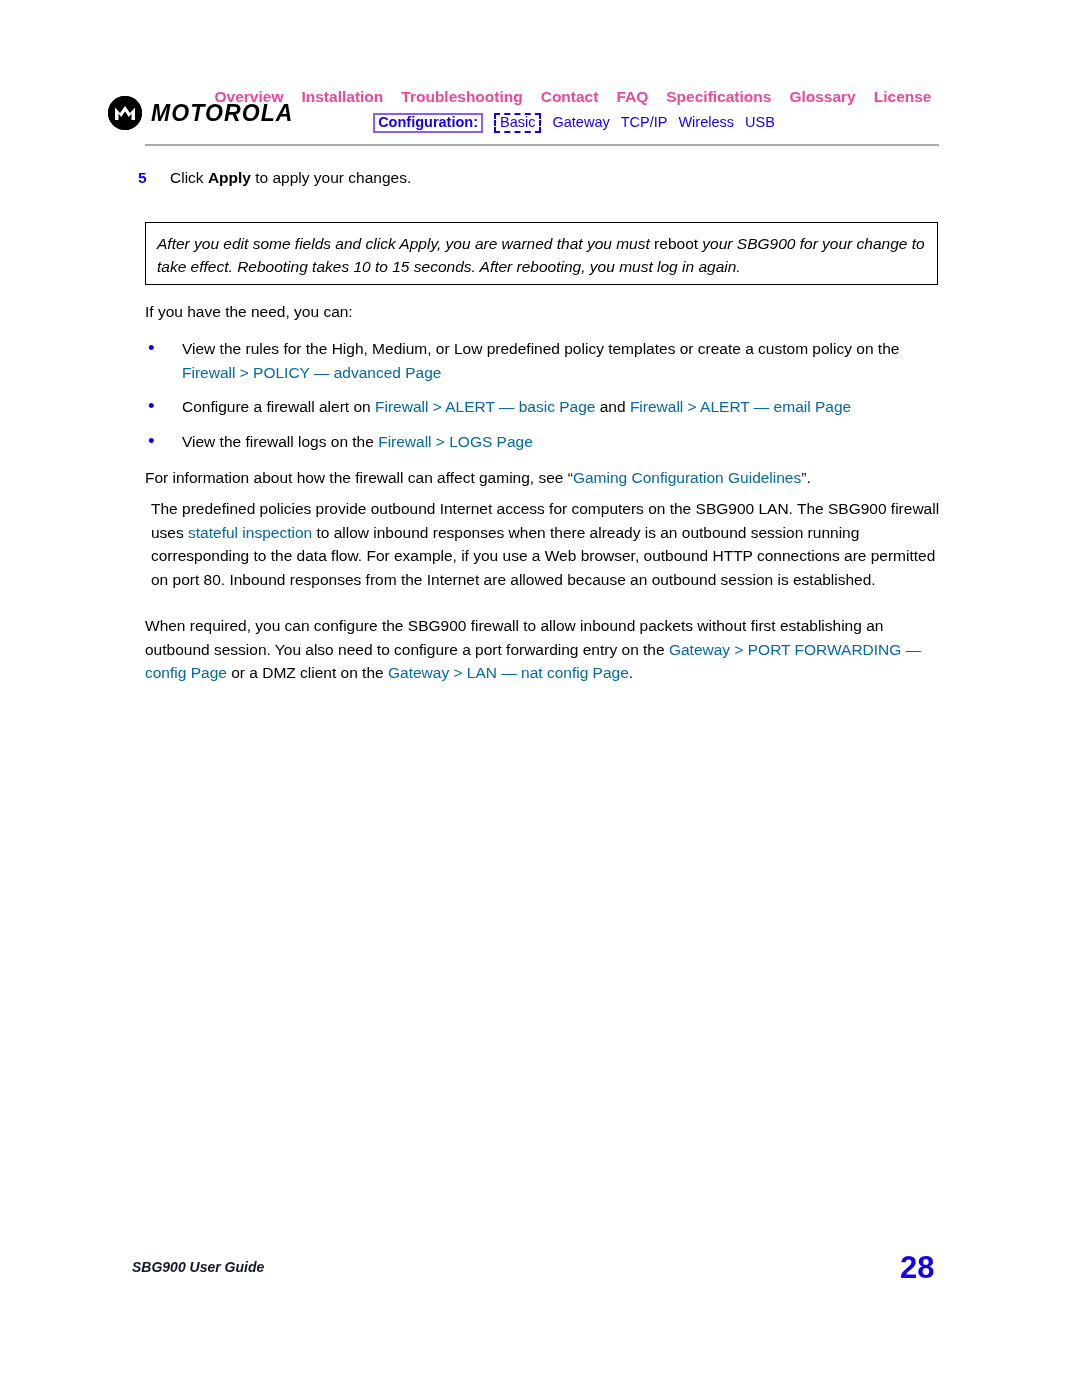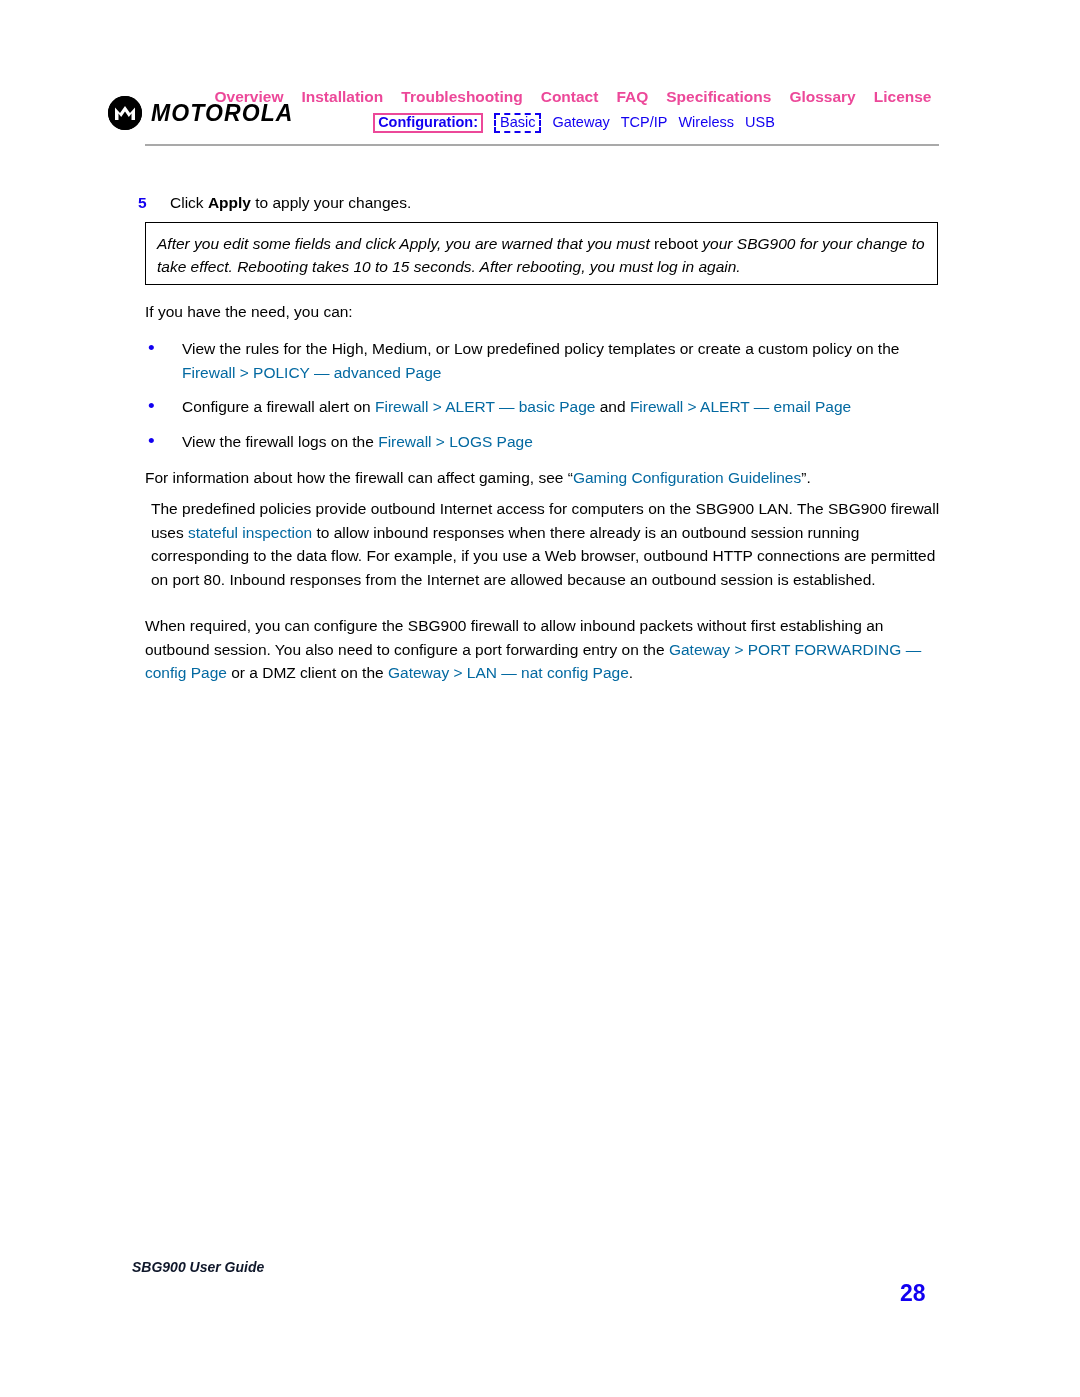--- a/index.html
+++ b/index.html
@@ -79,21 +79,21 @@
   .nav-link-2 {
     color: #1200f0;
     font-size: 14.5px;
     font-weight: normal;
     font-family: "Liberation Sans", sans-serif;
     white-space: nowrap;
     cursor: pointer;
   }
   .nav-boxed-solid {
     font-weight: bold;
-    border: 2px solid #ec4899;
+    border: 2px solid #8b5cf6;
     padding: 0px 3px 1px 3px;
     line-height: 1.05;
   }
   .nav-boxed-dashed {
     border: 2px dashed #1200f0;
     padding: 0px 4px 1px 4px;
     line-height: 1.05;
   }
   .hrule {
     position: absolute;
@@ -111,21 +111,20 @@
     top: 0;
     width: 1080px;
   }
   .step {
     position: absolute;
     left: 138px;
     top: 168px;
     width: 800px;
     font-size: 15.5px;
     line-height: 20px;
-    margin-top: 25px;
   }
   .step-num {
     color: #1200f0;
     font-weight: bold;
     display: inline-block;
     width: 32px;
   }
   .bold { font-weight: bold; }
   .link { color: #0369a1; }
 
@@ -189,24 +188,24 @@
     left: 132px;
     top: 1259px;
     font-size: 14px;
     font-style: italic;
     font-weight: bold;
     color: #0f172a;
   }
   .footer-page {
     position: absolute;
     left: 900px;
-    top: 1280px;
+    top: 1250px;
     width: 40px;
     text-align: left;
-    font-size: 23px;
+    font-size: 31px;
     font-weight: bold;
     color: #1200f0;
   }
 </style>
 </head>
 <body>
 
 <div class="page">
 
   <div class="header">

